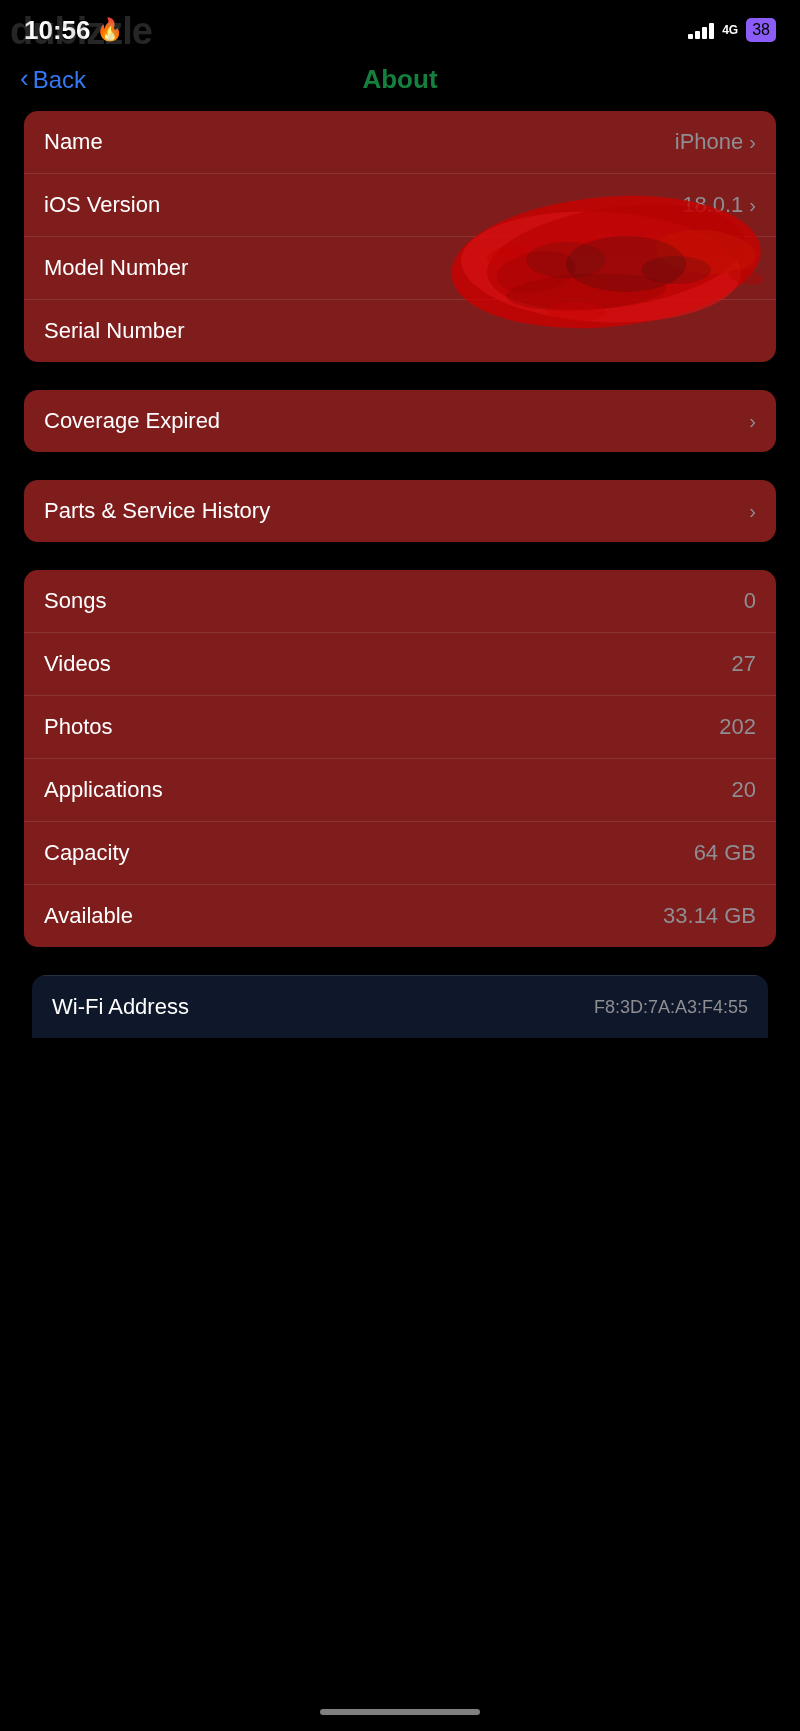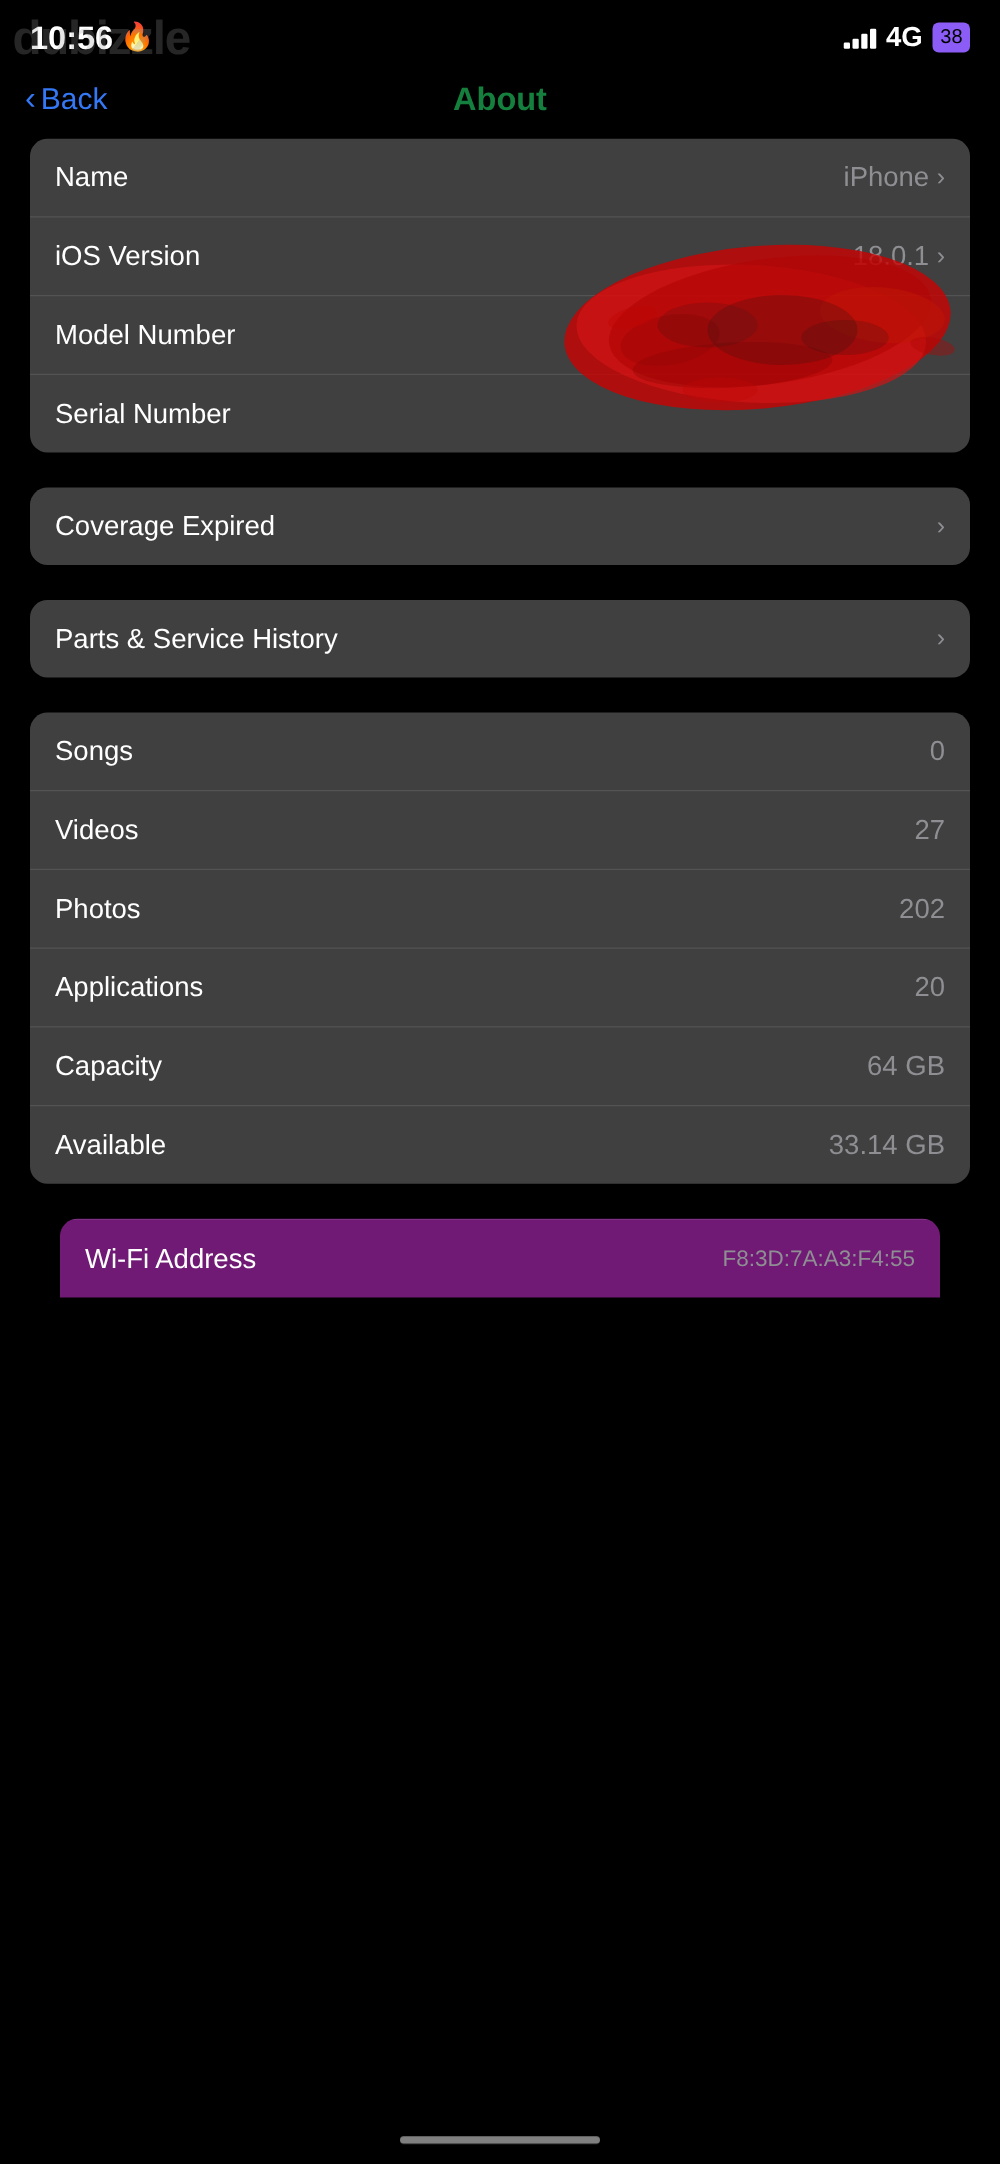--- a/index.html
+++ b/index.html
@@ -58,21 +58,21 @@
       height: 18px;
     }
 
     .signal-bar {
       background: #fff;
       width: 5px;
       border-radius: 1px;
     }
 
     .network-label {
-      font-size: 22px;
+      font-size: 12px;
       font-weight: 600;
       color: #fff;
     }
 
     .battery {
       display: flex;
       align-items: center;
       gap: 3px;
       background: #8b5cf6;
       color: #000;
@@ -117,21 +117,21 @@
       text-align: center;
     }
 
     
     .content {
       padding: 0 24px;
     }
 
     
     .card {
-      background: #404040;
+      background: #7f1d1d;
       border-radius: 14px;
       margin-bottom: 28px;
       overflow: hidden;
     }
 
     .card-row {
       display: flex;
       align-items: center;
       justify-content: space-between;
       padding: 18px 20px;
@@ -185,23 +185,23 @@
       color: #fff;
     }
 
     .partial-value {
       font-size: 18px;
       color: #8e8e93;
     }
 
     
     .partial-card {
-      background: #701a75;
+      background: #0f172a;
       border-radius: 14px 14px 0 0;
-      margin: 0 24px;
+      margin: 0 8px;
       overflow: hidden;
       margin-bottom: 0;
     }
   </style>
 </head>
 <body>
 
 <div class="status-bar">
   <div class="status-time">
     <span>10:56</span>

